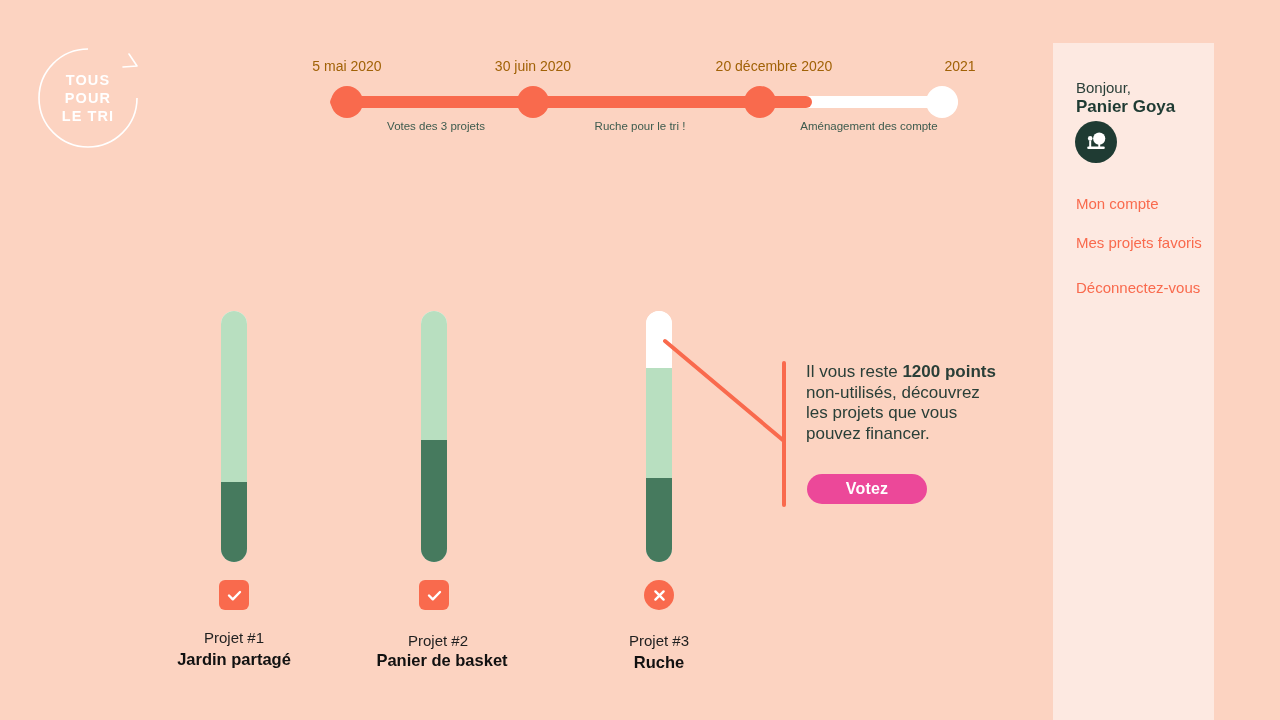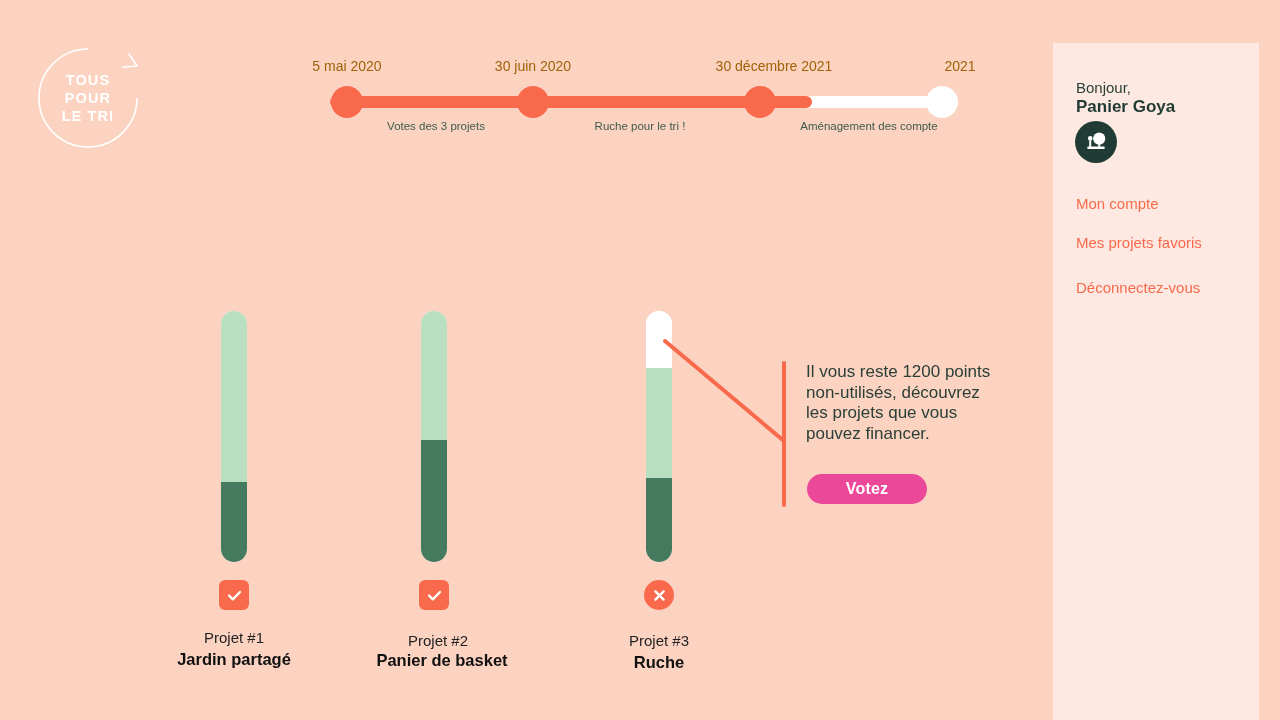--- a/index.html
+++ b/index.html
@@ -104,34 +104,34 @@
     position: absolute; left: 782px; top: 361px;
     width: 4px; height: 146px;
     background: #f96a4d; border-radius: 2px;
   }
   .callout-connector { position: absolute; left: 655px; top: 330px; }
   .callout-text {
     position: absolute; left: 806px; top: 362px;
     width: 196px;
     font-size: 17px; line-height: 20.5px; color: #2a3f38;
   }
-  .callout-text b { font-weight: 400; }
+  .callout-text b { font-weight: 700; }
   .votez-btn {
     position: absolute; left: 807px; top: 474px;
     width: 120px; height: 30px;
     background: #ec4899; border: none; border-radius: 15px;
     color: #ffffff; font-size: 16px; font-weight: 700;
     font-family: "Liberation Sans", sans-serif;
     cursor: pointer; letter-spacing: 0.2px;
   }
 
   
   .sidebar {
     position: absolute; left: 1053px; top: 43px;
-    width: 206px; height: 677px;
+    width: 161px; height: 677px;
     background: #fde9e1;
   }
   .greet {
     position: absolute; left: 23px; top: 35px;
     font-size: 15px; color: #2a3f38; line-height: 19px;
   }
   .greet-name { font-size: 17px; font-weight: 700; color: #1f3b33; }
   .avatar {
     position: absolute; left: 22px; top: 78px;
     width: 42px; height: 42px; border-radius: 50%;
@@ -165,21 +165,21 @@
     <div class="tl-track"></div>
     <div class="tl-fill"></div>
 
     <div class="tl-node done" style="left:1px"></div>
     <div class="tl-node done" style="left:187px"></div>
     <div class="tl-node done" style="left:414px"></div>
     <div class="tl-node todo" style="left:596px"></div>
 
     <div class="tl-date" style="left:17px">5 mai 2020</div>
     <div class="tl-date" style="left:203px">30 juin 2020</div>
-    <div class="tl-date" style="left:444px">30 décembre 2021</div>
+    <div class="tl-date" style="left:444px">20 décembre 2020</div>
     <div class="tl-date" style="left:630px">2021</div>
 
     <div class="tl-label" style="left:106px">Votes des 3 projets</div>
     <div class="tl-label" style="left:310px">Ruche pour le tri !</div>
     <div class="tl-label" style="left:539px">Aménagement des compte</div>
   </div>
 
 
   <div class="bar" style="left:221px; top:311px; height:251px">
     <div class="bar-seg seg-light" style="top:0px; height:171px"></div>

